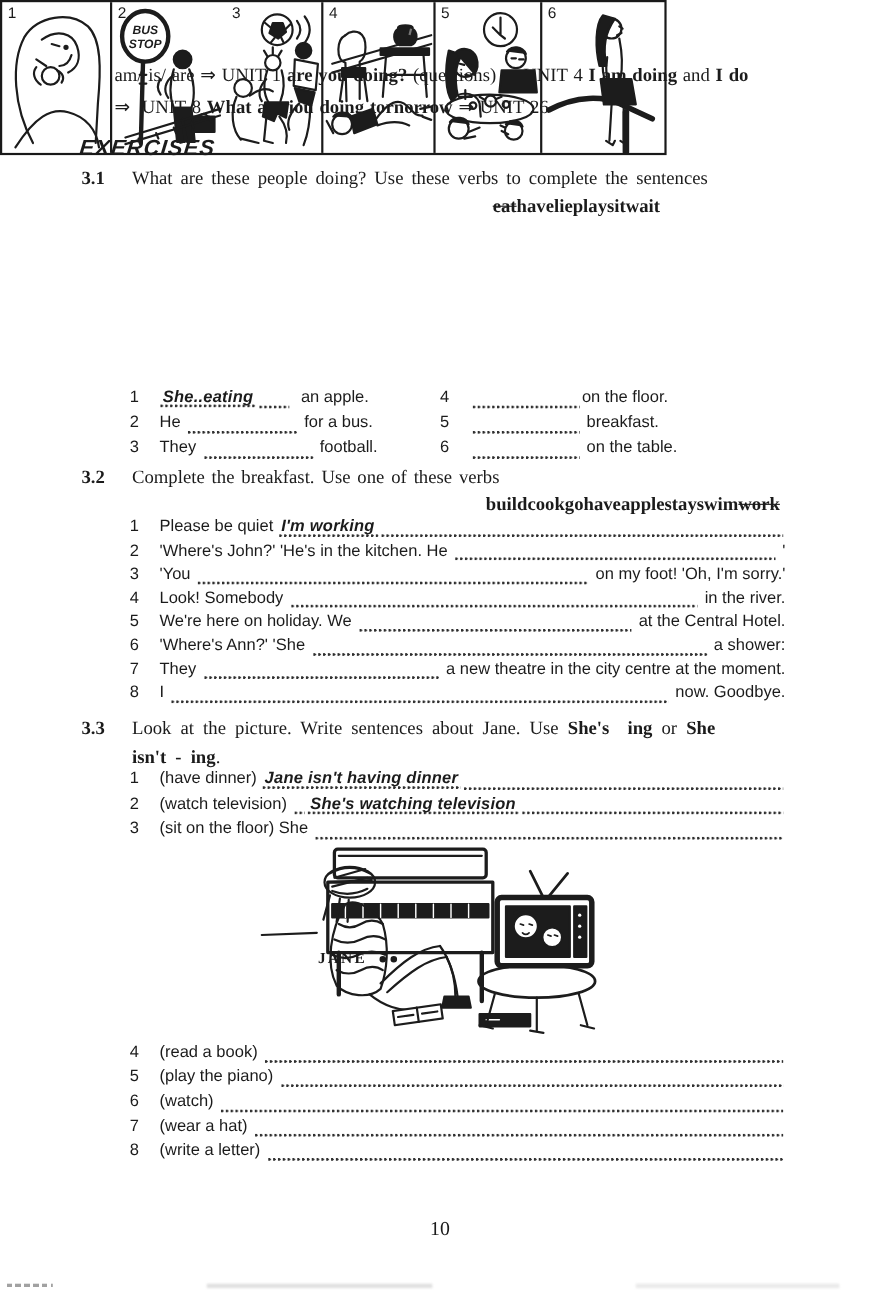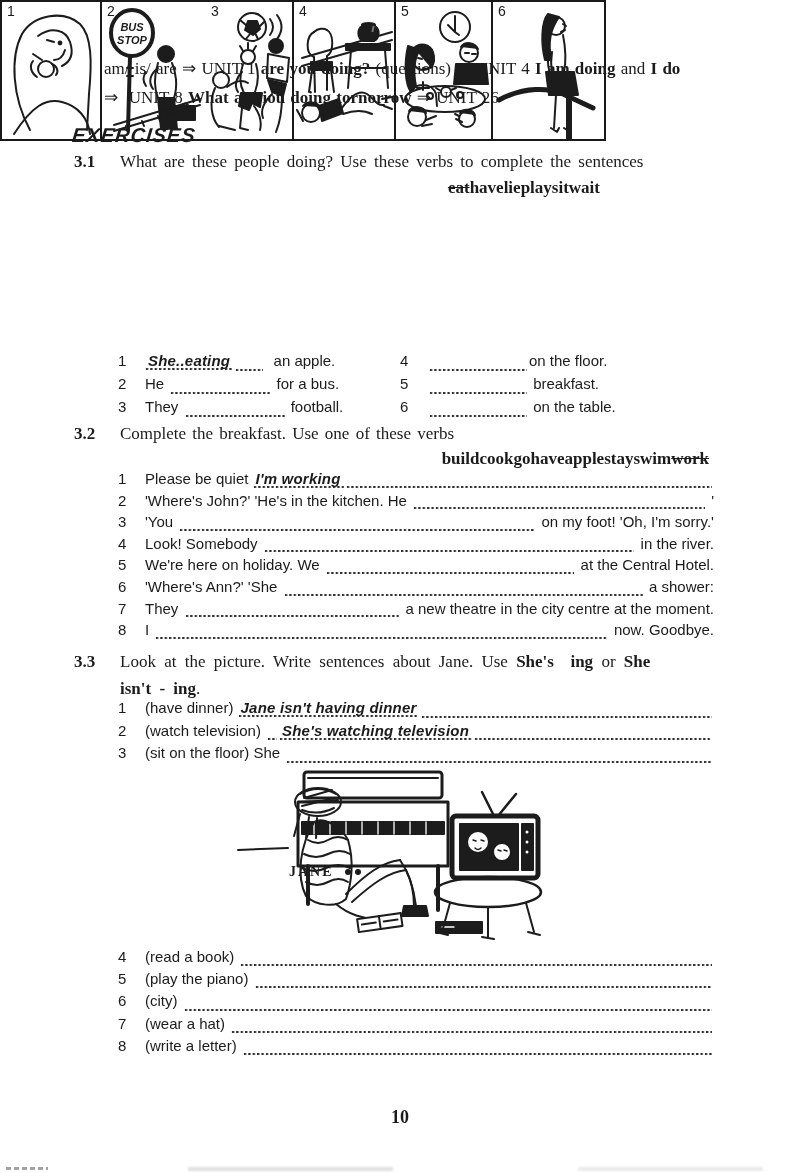--- a/index.html
+++ b/index.html
@@ -78,21 +78,21 @@
   #items33a{left:118px;top:699px;width:596px;}
   #items33a .row{height:22.6px;}
   #items33b{left:118px;top:948px;width:596px;}
   #items33b .row{height:22.2px;}
 
   
   #jane-picture{left:230px;top:764px;width:318px;height:180px;}
   #jane-label{left:272px;top:864px;font-weight:bold;font-size:14px;letter-spacing:2px;margin-left:17px;}
 
   
-  #footer{left:0;top:1107px;width:100%;text-align:center;font-weight:bold;font-size:18px;}
+  #footer{left:0;top:1107px;width:100%;text-align:center;font-weight:normal;font-size:18px;}
 
   
   .artifact{position:absolute;pointer-events:none;}
   #art-tick{left:372px;top:26px;width:2px;height:6px;background:#777;transform:rotate(14deg);}
   #art-b1{left:6px;top:1167px;width:42px;height:3px;background:repeating-linear-gradient(90deg,#6f6f6f 0 5px,transparent 5px 8px);opacity:.65;}
   #art-b2{left:188px;top:1167px;width:205px;height:4px;background:#9a9a9a;opacity:.3;filter:blur(1px);}
   #art-b3{left:578px;top:1167px;width:185px;height:4px;background:#ababab;opacity:.25;filter:blur(1px);}
 </style>
 </head>
 <body>
@@ -445,21 +445,21 @@
         <span class="seg">(read a book) </span>
         <span class="dots"></span>
       </div>
     <div class="row">
         <span class="seg num">5</span>
         <span class="seg">(play the piano) </span>
         <span class="dots"></span>
       </div>
     <div class="row">
         <span class="seg num">6</span>
-        <span class="seg">(city) </span>
+        <span class="seg">(watch) </span>
         <span class="dots"></span>
       </div>
     <div class="row">
         <span class="seg num">7</span>
         <span class="seg">(wear a hat) </span>
         <span class="dots"></span>
       </div>
     <div class="row">
         <span class="seg num">8</span>
         <span class="seg">(write a letter) </span>

